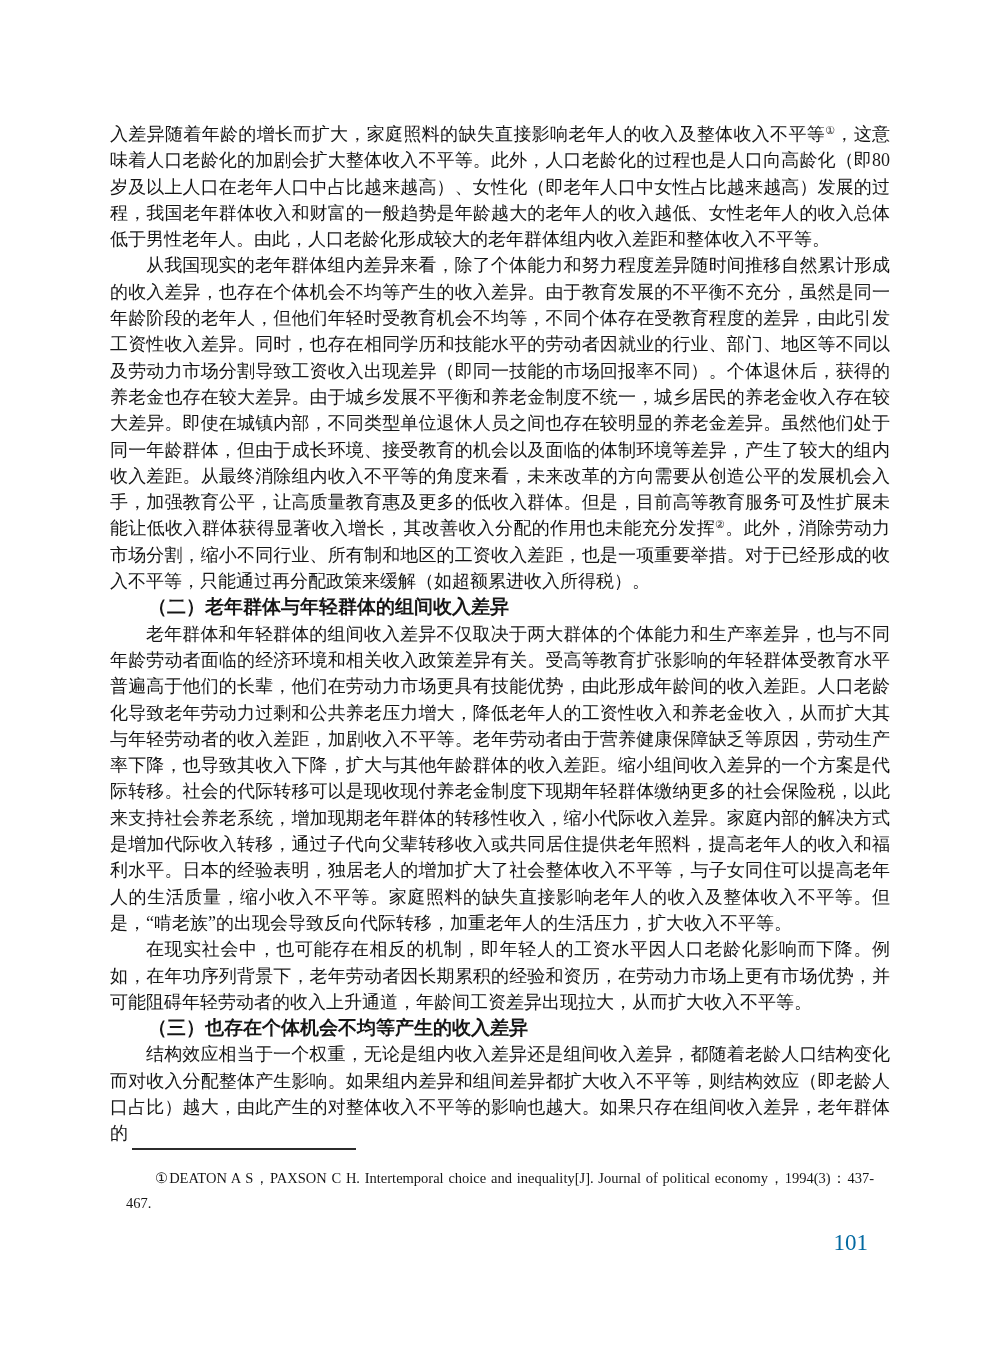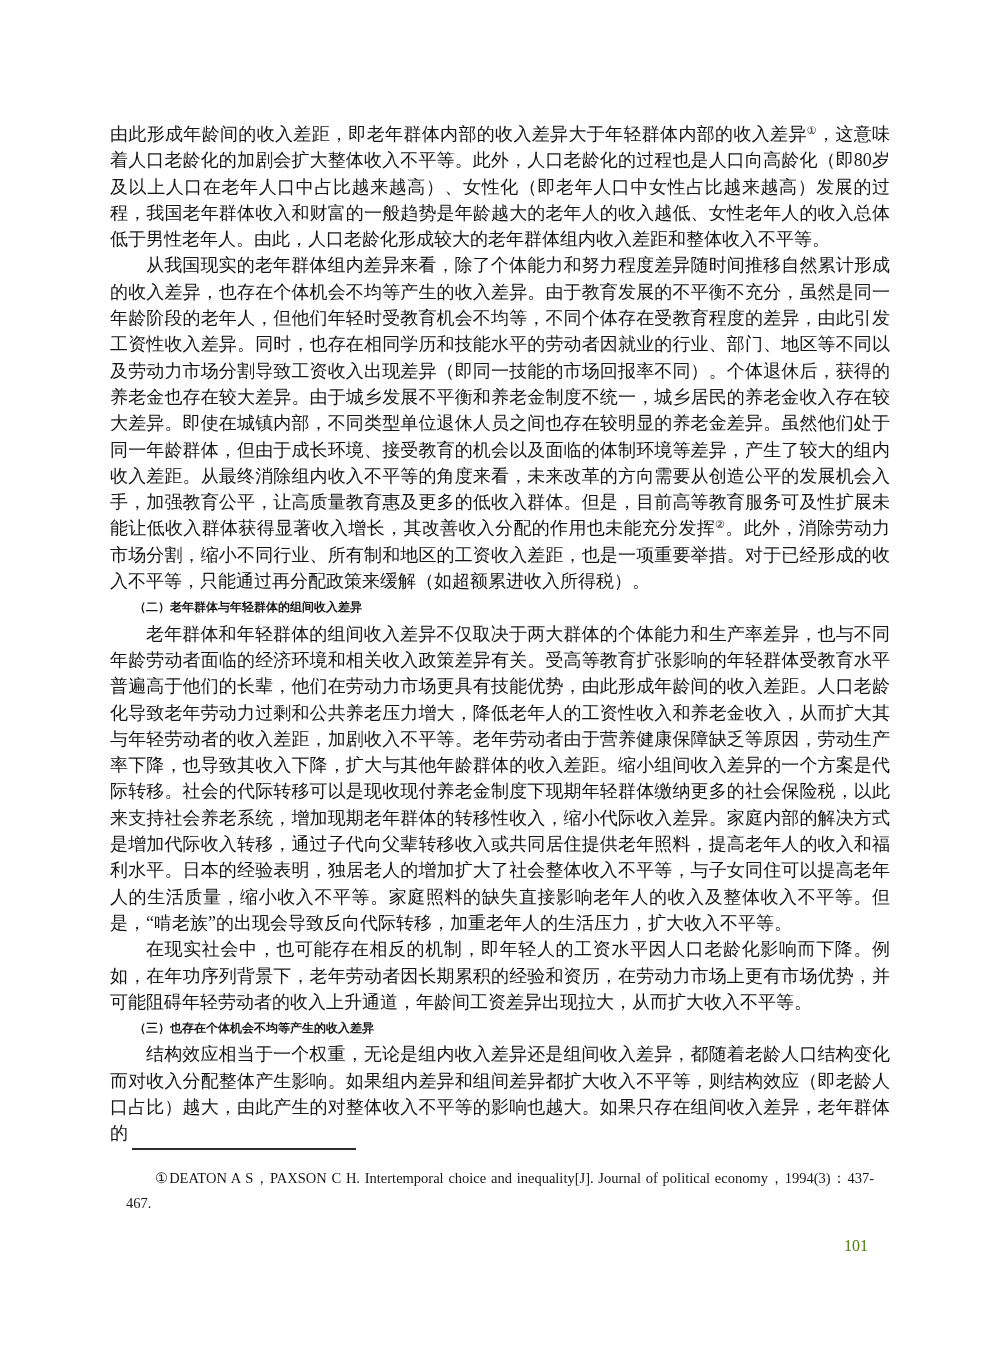--- a/index.html
+++ b/index.html
@@ -28,21 +28,21 @@
     line-height: 26.3px;
     text-align: justify;
     font-weight: 400;
     letter-spacing: 0;
   }
   .para.indent { text-indent: 2em; }
   .heading {
     margin: 0;
     font-family: "Liberation Sans", "DejaVu Sans", sans-serif;
     font-weight: 700;
-    font-size: 12px;
+    font-size: 19px;
     line-height: 26.3px;
     text-indent: 2em;
   }
   sup.fnref {
     font-size: 11px;
     line-height: 0;
     vertical-align: 6px;
   }
   .footnote-area {
     position: absolute;
@@ -61,32 +61,32 @@
     margin: 16px;
     font-size: 14.5px;
     line-height: 24.5px;
     text-align: justify;
     text-indent: 2em;
   }
   .page-number {
     position: absolute;
     right: 132px;
     bottom: 93px;
-    font-size: 16px;
+    font-size: 23px;
     line-height: 1;
-    color: #4d7c0f;
+    color: #0369a1;
   }
 </style>
 </head>
 <body>
 
 <div class="page">
 
   <div class="content">
-      <p class="para"><span>由此形成年龄间的收入差距，即老年群体内部的收入差异大于年轻群体内部的收入差异</span><sup class="fnref">①</sup><span>，这意味着人口老龄化的加剧会扩大整体收入不平等。此外，人口老龄化的过程也是人口向高龄化（即80岁及以上人口在老年人口中占比越来越高）、女性化（即老年人口中女性占比越来越高）发展的过程，我国老年群体收入和财富的一般趋势是年龄越大的老年人的收入越低、女性老年人的收入总体低于男性老年人。由此，人口老龄化形成较大的老年群体组内收入差距和整体收入不平等。</span></p>
+      <p class="para"><span>入差异随着年龄的增长而扩大，家庭照料的缺失直接影响老年人的收入及整体收入不平等</span><sup class="fnref">①</sup><span>，这意味着人口老龄化的加剧会扩大整体收入不平等。此外，人口老龄化的过程也是人口向高龄化（即80岁及以上人口在老年人口中占比越来越高）、女性化（即老年人口中女性占比越来越高）发展的过程，我国老年群体收入和财富的一般趋势是年龄越大的老年人的收入越低、女性老年人的收入总体低于男性老年人。由此，人口老龄化形成较大的老年群体组内收入差距和整体收入不平等。</span></p>
       <p class="para indent"><span>从我国现实的老年群体组内差异来看，除了个体能力和努力程度差异随时间推移自然累计形成的收入差异，也存在个体机会不均等产生的收入差异。由于教育发展的不平衡不充分，虽然是同一年龄阶段的老年人，但他们年轻时受教育机会不均等，不同个体存在受教育程度的差异，由此引发工资性收入差异。同时，也存在相同学历和技能水平的劳动者因就业的行业、部门、地区等不同以及劳动力市场分割导致工资收入出现差异（即同一技能的市场回报率不同）。个体退休后，获得的养老金也存在较大差异。由于城乡发展不平衡和养老金制度不统一，城乡居民的养老金收入存在较大差异。即使在城镇内部，不同类型单位退休人员之间也存在较明显的养老金差异。虽然他们处于同一年龄群体，但由于成长环境、接受教育的机会以及面临的体制环境等差异，产生了较大的组内收入差距。从最终消除组内收入不平等的角度来看，未来改革的方向需要从创造公平的发展机会入手，加强教育公平，让高质量教育惠及更多的低收入群体。但是，目前高等教育服务可及性扩展未能让低收入群体获得显著收入增长，其改善收入分配的作用也未能充分发挥</span><sup class="fnref">②</sup><span>。此外，消除劳动力市场分割，缩小不同行业、所有制和地区的工资收入差距，也是一项重要举措。对于已经形成的收入不平等，只能通过再分配政策来缓解（如超额累进收入所得税）。</span></p>
       <h3 class="heading">（二）老年群体与年轻群体的组间收入差异</h3>
       <p class="para indent"><span>老年群体和年轻群体的组间收入差异不仅取决于两大群体的个体能力和生产率差异，也与不同年龄劳动者面临的经济环境和相关收入政策差异有关。受高等教育扩张影响的年轻群体受教育水平普遍高于他们的长辈，他们在劳动力市场更具有技能优势，由此形成年龄间的收入差距。人口老龄化导致老年劳动力过剩和公共养老压力增大，降低老年人的工资性收入和养老金收入，从而扩大其与年轻劳动者的收入差距，加剧收入不平等。老年劳动者由于营养健康保障缺乏等原因，劳动生产率下降，也导致其收入下降，扩大与其他年龄群体的收入差距。缩小组间收入差异的一个方案是代际转移。社会的代际转移可以是现收现付养老金制度下现期年轻群体缴纳更多的社会保险税，以此来支持社会养老系统，增加现期老年群体的转移性收入，缩小代际收入差异。家庭内部的解决方式是增加代际收入转移，通过子代向父辈转移收入或共同居住提供老年照料，提高老年人的收入和福利水平。日本的经验表明，独居老人的增加扩大了社会整体收入不平等，与子女同住可以提高老年人的生活质量，缩小收入不平等。家庭照料的缺失直接影响老年人的收入及整体收入不平等。但是，“啃老族”的出现会导致反向代际转移，加重老年人的生活压力，扩大收入不平等。</span></p>
       <p class="para indent"><span>在现实社会中，也可能存在相反的机制，即年轻人的工资水平因人口老龄化影响而下降。例如，在年功序列背景下，老年劳动者因长期累积的经验和资历，在劳动力市场上更有市场优势，并可能阻碍年轻劳动者的收入上升通道，年龄间工资差异出现拉大，从而扩大收入不平等。</span></p>
       <h3 class="heading">（三）也存在个体机会不均等产生的收入差异</h3>
       <p class="para indent"><span>结构效应相当于一个权重，无论是组内收入差异还是组间收入差异，都随着老龄人口结构变化而对收入分配整体产生影响。如果组内差异和组间差异都扩大收入不平等，则结构效应（即老龄人口占比）越大，由此产生的对整体收入不平等的影响也越大。如果只存在组间收入差异，老年群体的</span></p>
     </div>
 
   <div class="footnote-area">
     <hr class="fn-rule">

